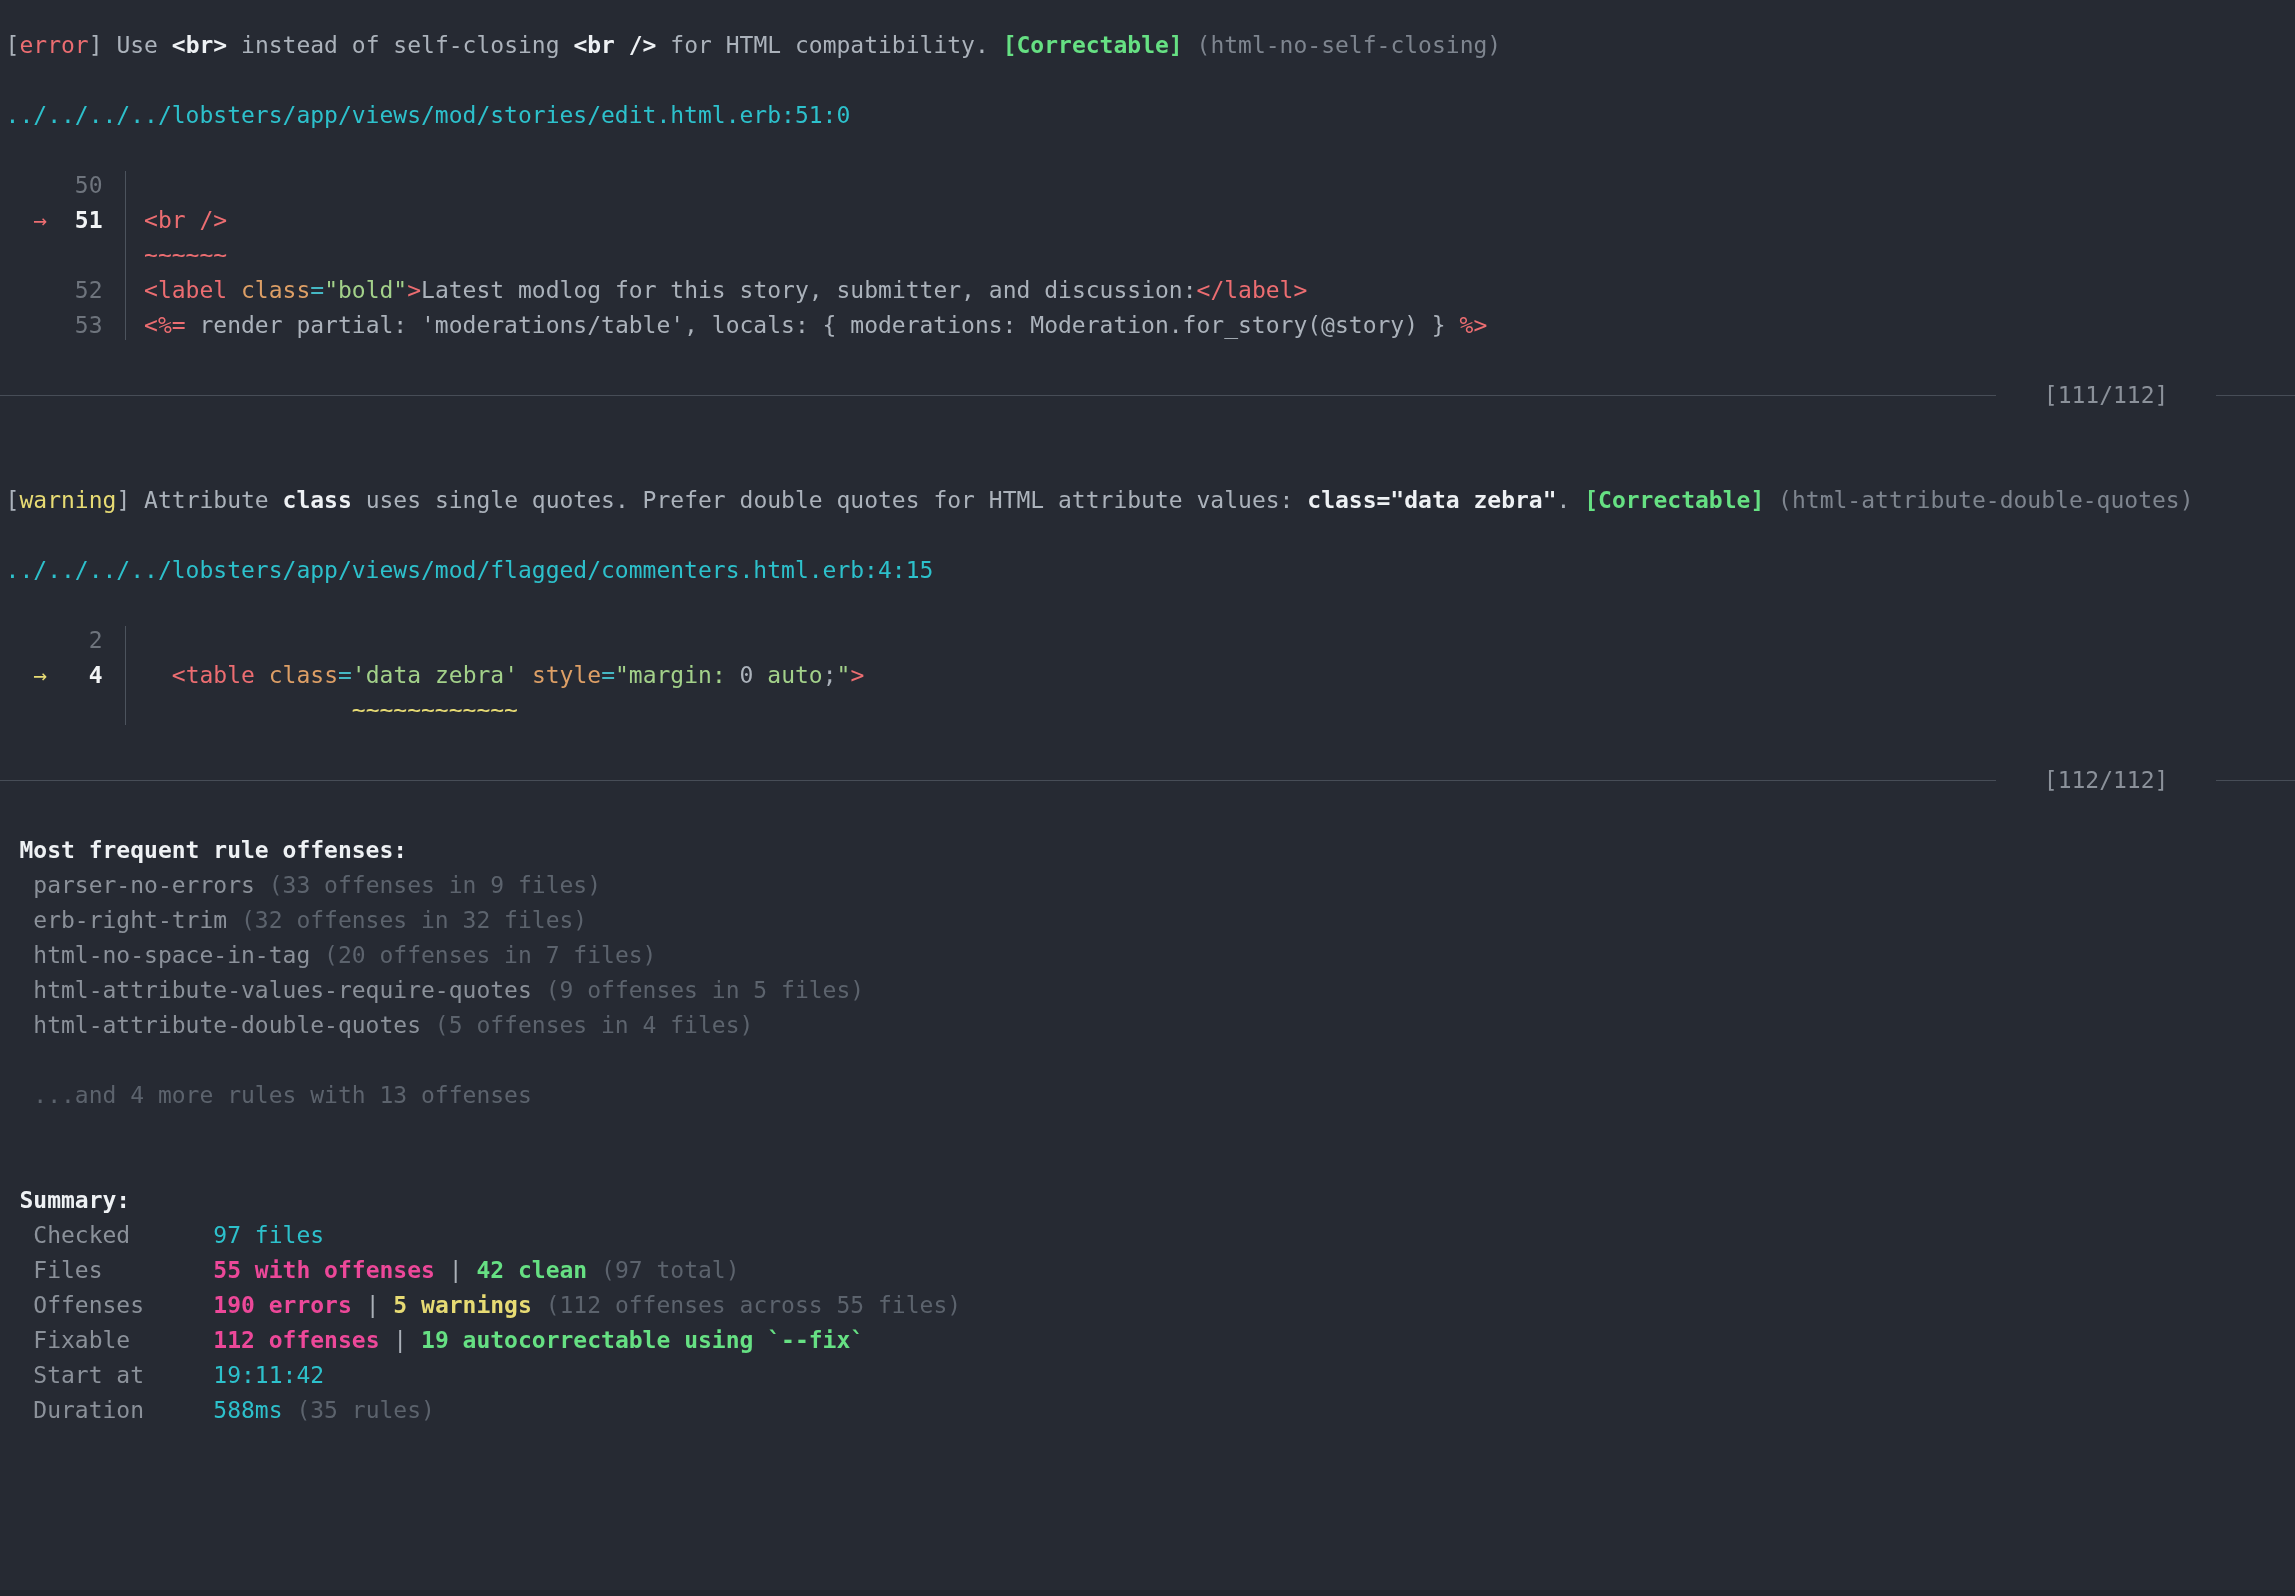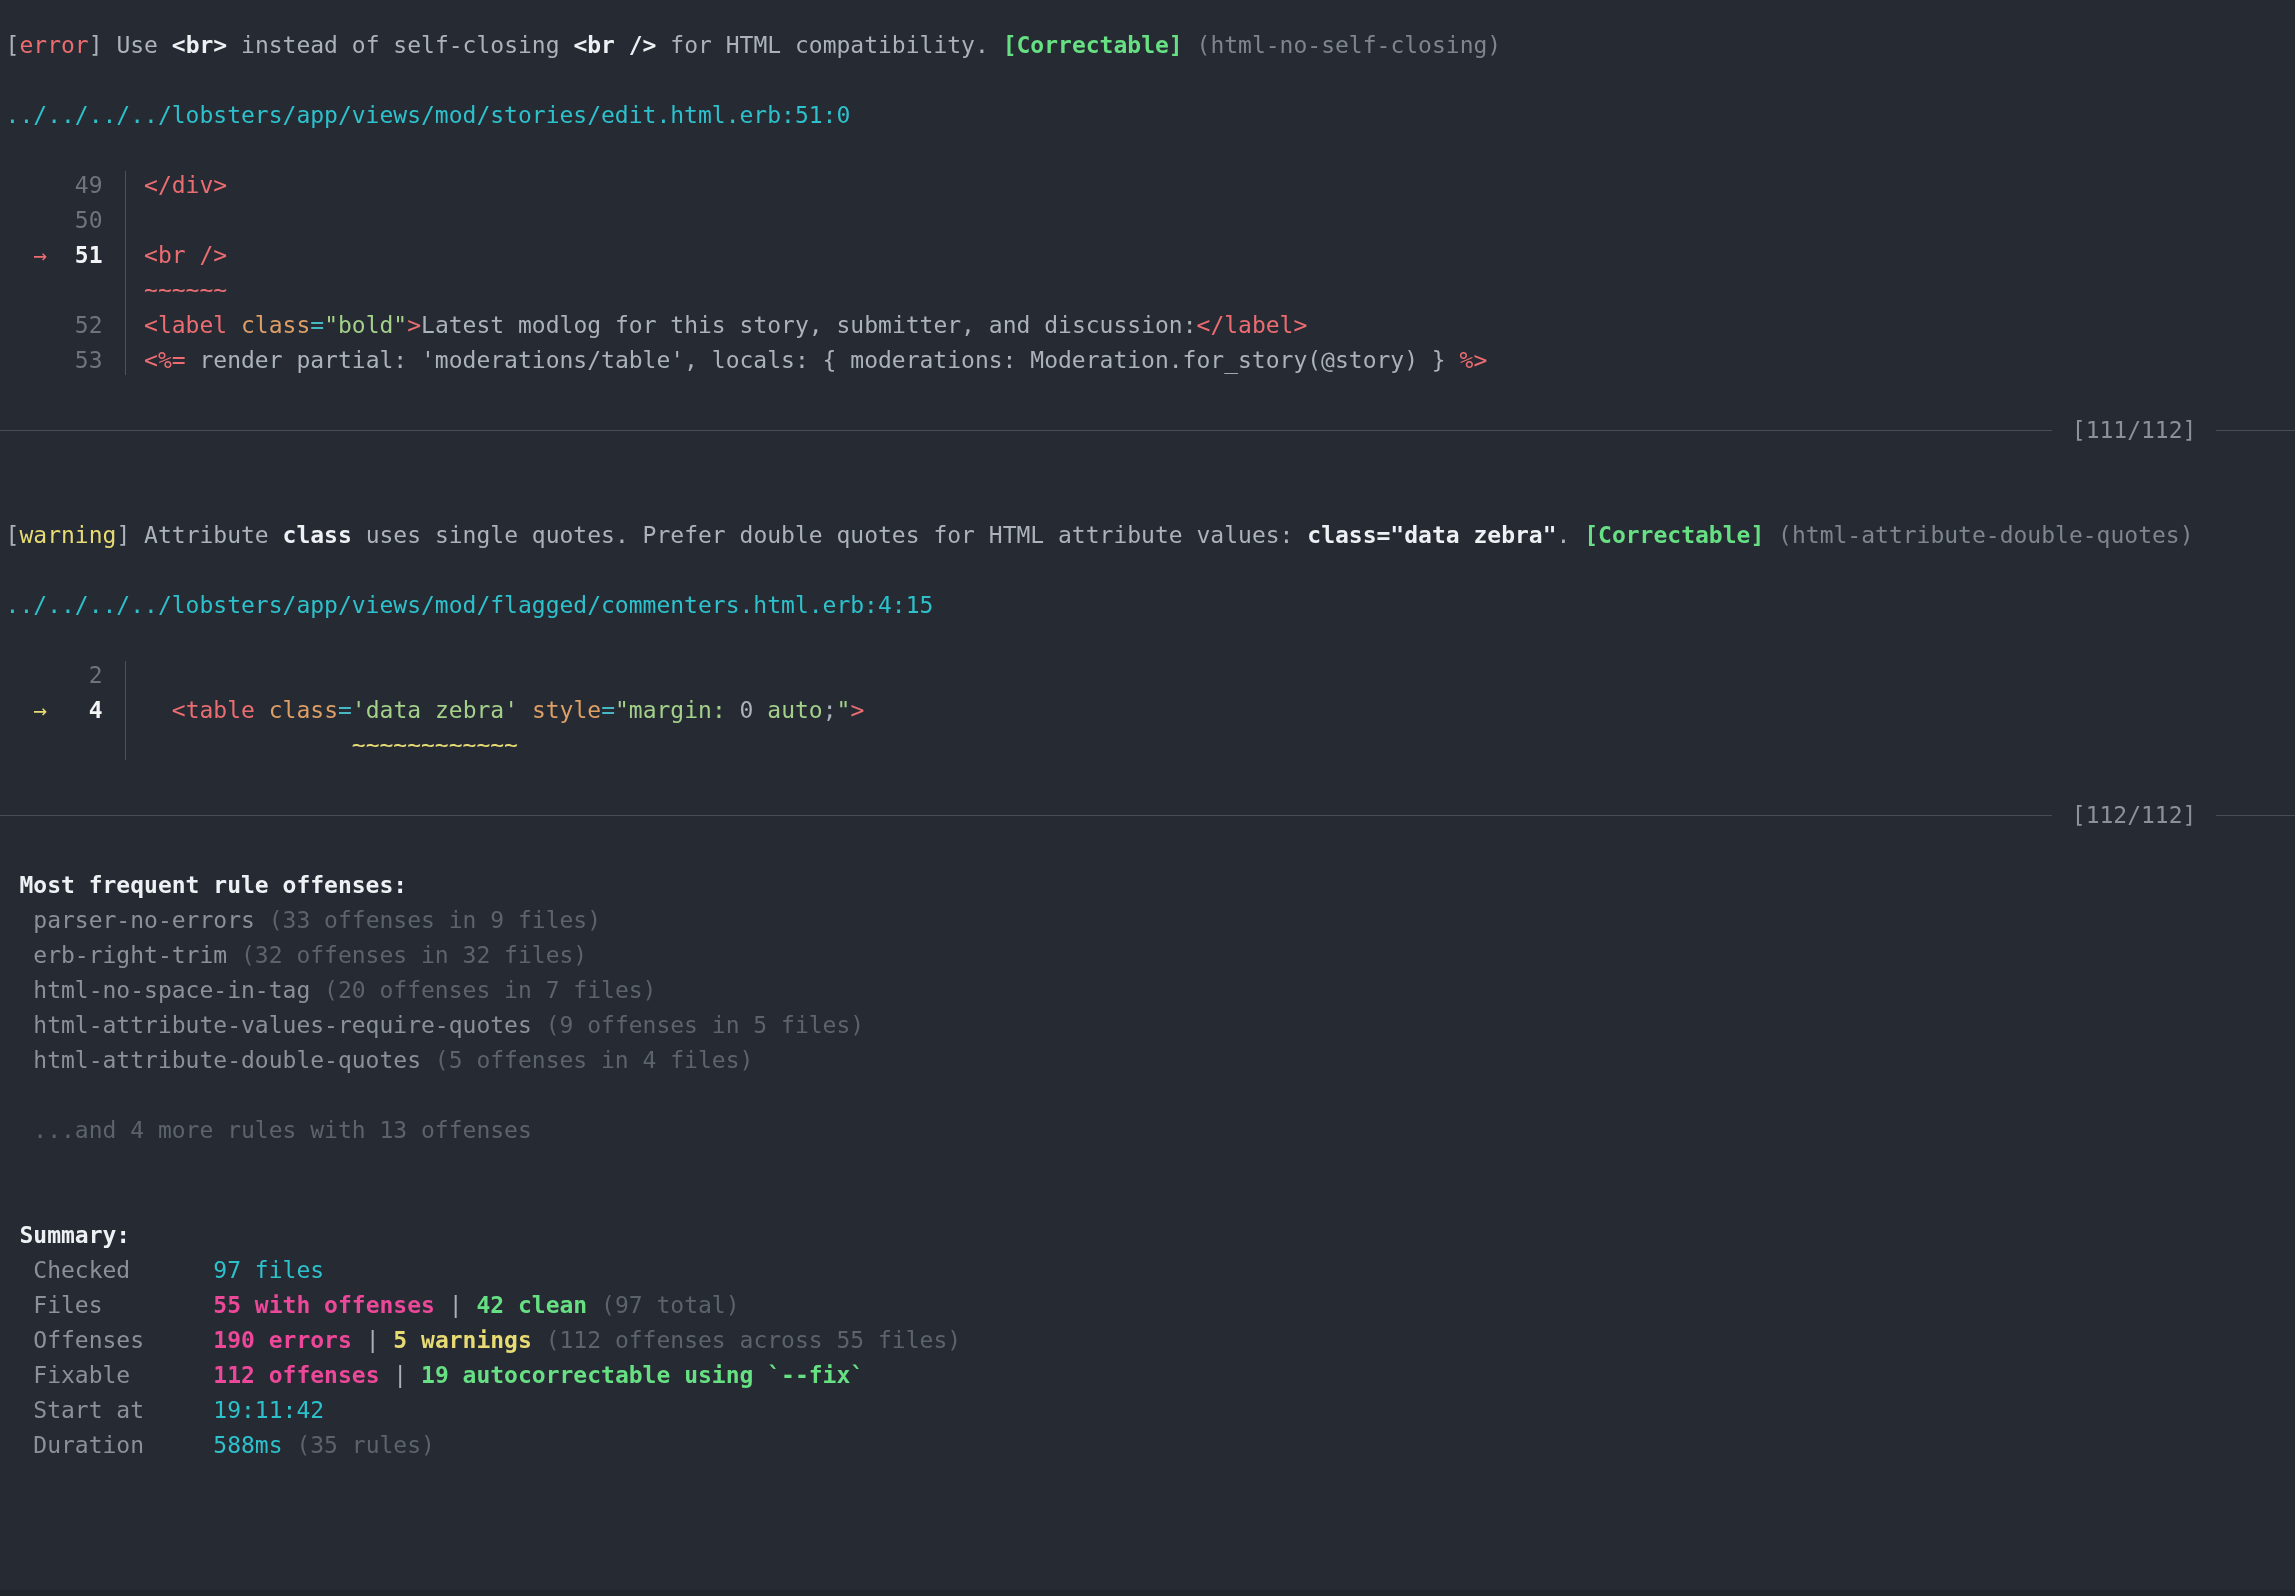--- a/index.html
+++ b/index.html
@@ -18,21 +18,21 @@
   }
   .ln { height: 35px; white-space: pre; }
   .code-block { position: relative; }
   .code-block::before {
     content: "";
     position: absolute;
     left: 119px; top: 2.8px; bottom: 2.8px;
     width: 1.4px;
     background: #4c535d;
   }
-  .sep { display: flex; align-items: center; margin-left: -5.6px; }
+  .sep { display: flex; align-items: center; margin-left: -5.6px; gap: 28px; }
   .sep-line { height: 1.4px; background: #474d57; }
   .sep-line.left { flex: 1; margin-right: 19.6px; }
   .sep-line.right { width: 79px; margin-left: 19.6px; }
   .sep-label { color: #8b919a; }
 
   .c-gray      { color: #abb2bb; }
   .c-red       { color: #ec6d71; }
   .c-redb      { color: #ec4899; font-weight: bold; }
   .c-yellow    { color: #e7db74; }
   .c-yellowb   { color: #e7db74; font-weight: bold; }
@@ -52,21 +52,20 @@
 </style>
 </head>
 <body>
 
 <div class="ln"><span class="c-gray">[</span><span class="c-red">error</span><span class="c-gray">] Use </span><span class="c-boldwhite">&lt;br&gt;</span><span class="c-gray"> instead of self-closing </span><span class="c-boldwhite">&lt;br /&gt;</span><span class="c-gray"> for HTML compatibility. </span><span class="c-greenb">[Correctable]</span><span class="c-gray"> </span><span class="c-faded">(html-no-self-closing)</span></div>
 <div class="ln"></div>
 <div class="ln"><span class="c-cyan">../../../../lobsters/app/views/mod/stories/edit.html.erb:51:0</span></div>
 <div class="ln"></div>
 
 <div class="code-block">
-  <div class="ln"><span class="c-lineno">     49   </span><span class="c-red">&lt;/div&gt;</span></div>
   <div class="ln"><span class="c-lineno">     50   </span></div>
   <div class="ln"><span class="c-gray">  </span><span class="c-red">→</span><span class="c-gray">  </span><span class="c-linenob">51</span><span class="c-gray">   </span><span class="c-red">&lt;br /&gt;</span></div>
   <div class="ln"><span class="c-gray">          </span><span class="c-red">~~~~~~</span></div>
   <div class="ln"><span class="c-lineno">     52   </span><span class="c-red">&lt;label</span><span class="c-orange"> class</span><span class="c-teal">=</span><span class="c-green">"bold"</span><span class="c-red">&gt;</span><span class="c-gray">Latest modlog for this story, submitter, and discussion:</span><span class="c-red">&lt;/label&gt;</span></div>
   <div class="ln"><span class="c-lineno">     53   </span><span class="c-red">&lt;%=</span><span class="c-gray"> render partial: 'moderations/table', locals: { moderations: Moderation.for_story(@story) } </span><span class="c-red">%&gt;</span></div>
 </div>
 
 <div class="ln"></div>
 <div class="ln sep">
   <span class="sep-line left"></span>

